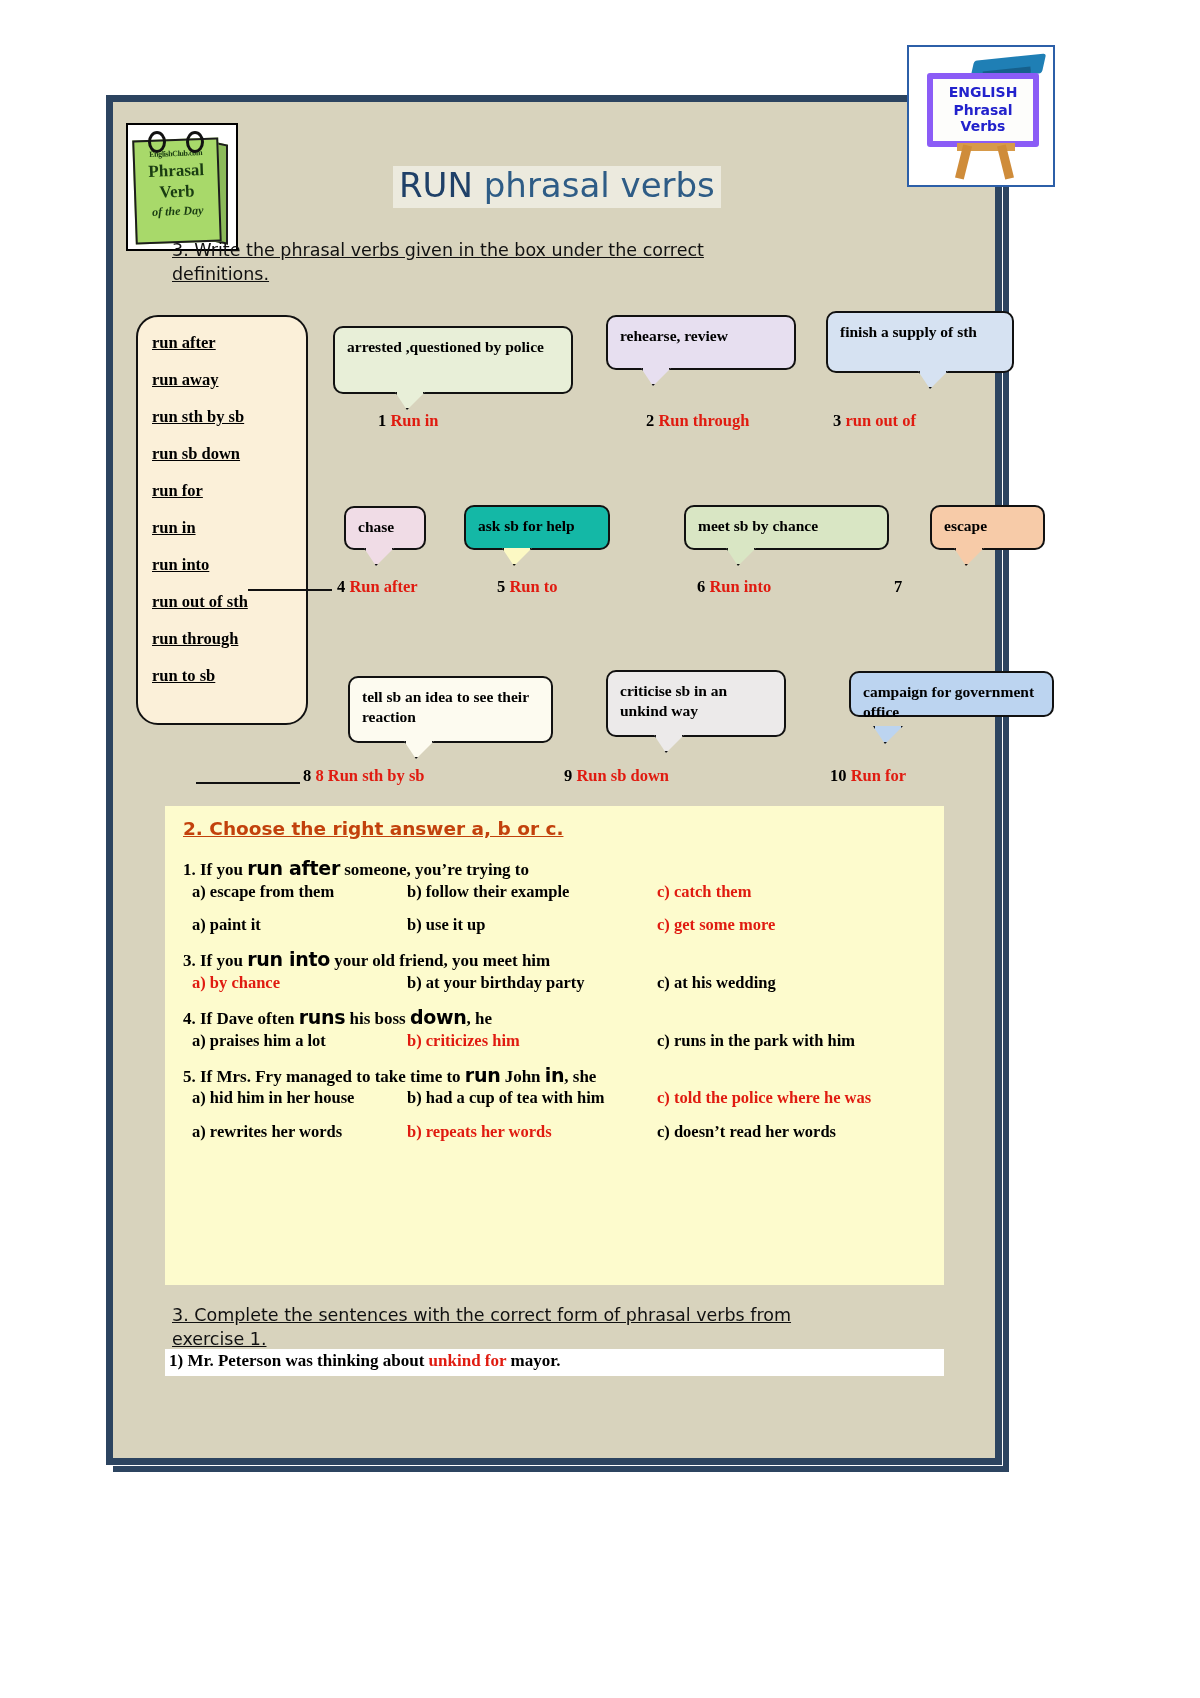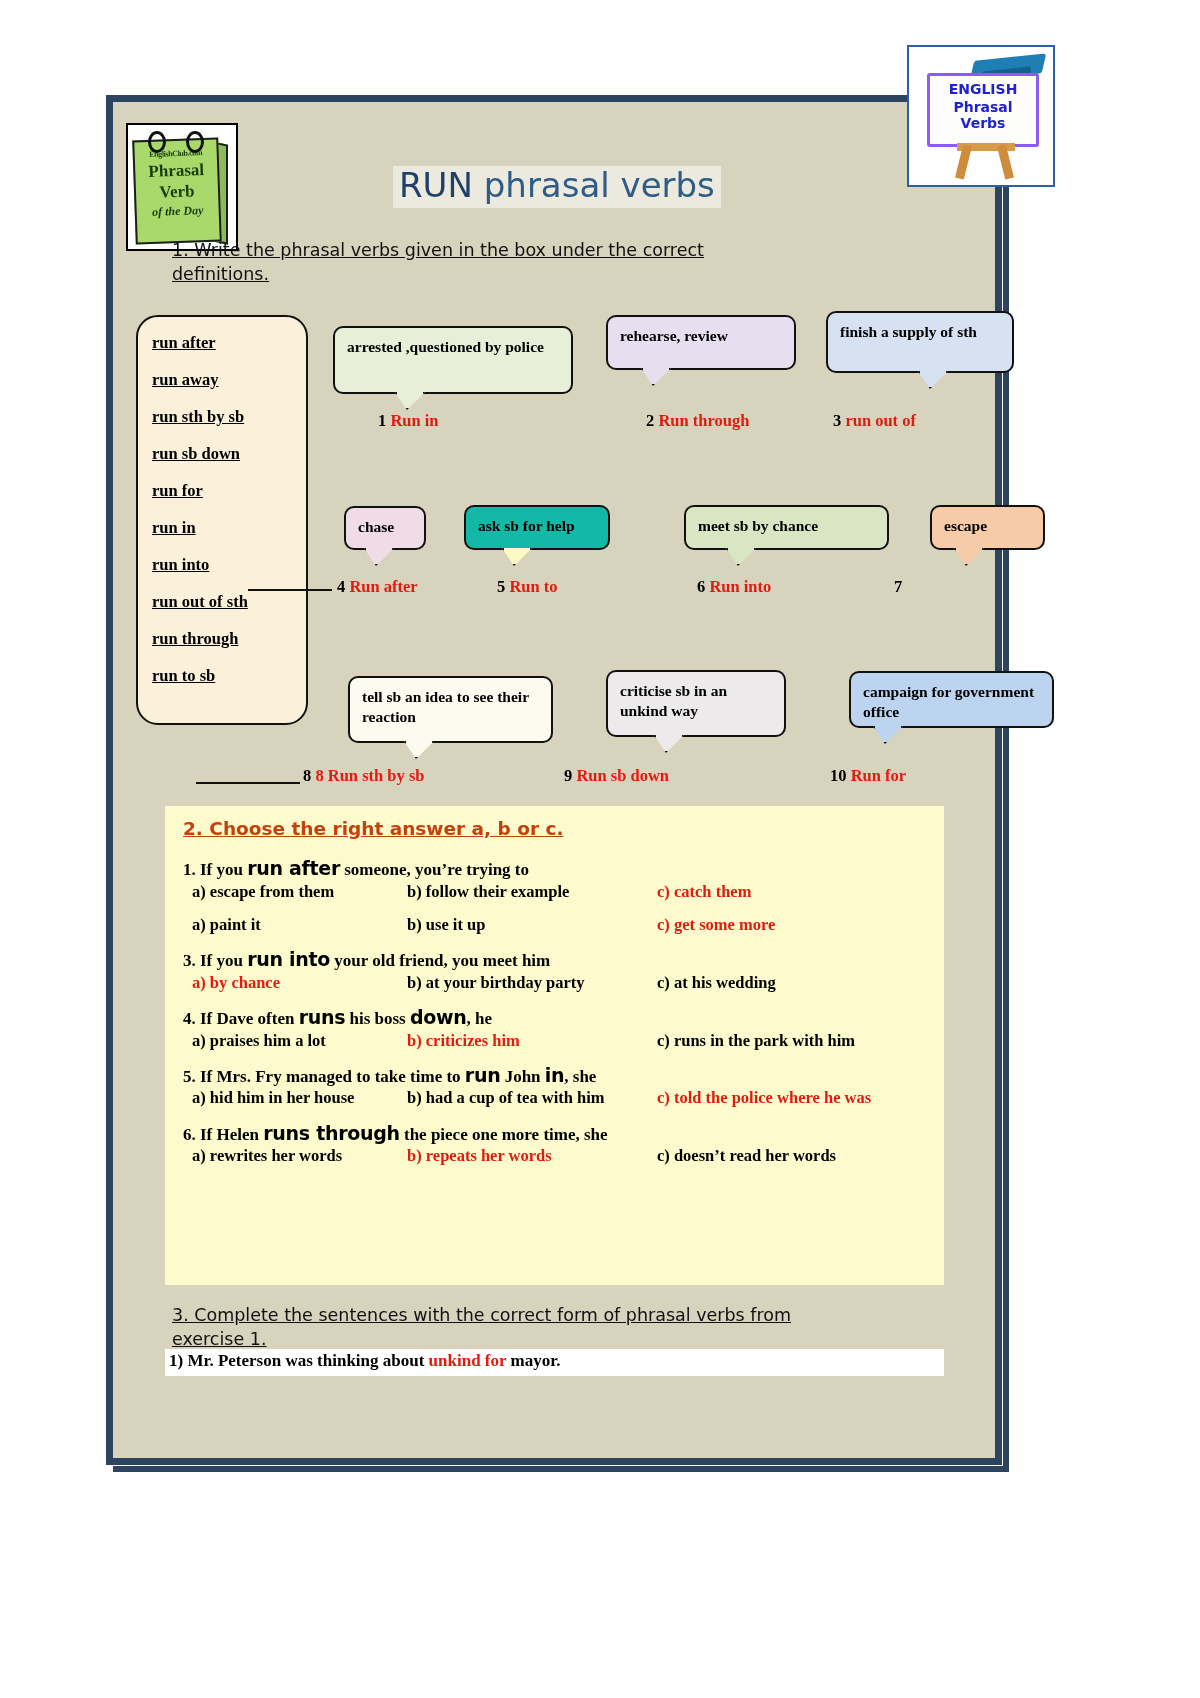--- a/index.html
+++ b/index.html
@@ -70,21 +70,21 @@
     position:absolute;
     left:907px; top:45px;
     width:148px; height:142px;
     background:#ffffff;
     border:2px solid #2c5fa8;
     box-sizing:border-box;
     overflow:hidden;
   }
   #epv-board{
     position:absolute;left:18px;top:26px;width:112px;height:74px;
-    background:#fdfdfb;border:3px solid #8b5cf6;box-sizing:border-box;
+    background:#fdfdfb;border:6px solid #8b5cf6;box-sizing:border-box;
     border-radius:3px;
   }
   #epv-board .t{
     font-family:"DejaVu Sans", sans-serif;
     color:#2222cc;font-weight:bold;text-align:center;
   }
   #epv-board .t1{font-size:14px;margin-top:5px;}
   #epv-board .t2{font-size:14px;margin-top:2px;}
   #epv-cap{
     position:absolute;left:64px;top:10px;width:70px;height:20px;
@@ -274,21 +274,21 @@
     <div class="t t1">ENGLISH</div>
     <div class="t t2">Phrasal Verbs</div>
   </div>
   <div id="epv-bar"></div>
   <div id="epv-legL"></div>
   <div id="epv-legR"></div>
 </div>
 
 <div id="title"><span class="run">RUN</span><span class="pv"> phrasal verbs</span></div>
 
-<div id="instr1"><span>1. Write the phrasal verbs given in the box under the correct </span><br><span>definitions.</span></div>
+<div id="instr1"><span>3. Write the phrasal verbs given in the box under the correct </span><br><span>definitions.</span></div>
 
 <div id="wordbank">
   <div class="row"><span class="w"> run after</span></div>
   <div class="row"><span class="w"> run away</span></div>
   <div class="row"><span class="w"> run sth by sb</span></div>
   <div class="row"><span class="w"> run sb down</span></div>
   <div class="row"><span class="w"> run for</span></div>
   <div class="row"><span class="w"> run in</span></div>
   <div class="row"><span class="w"> run into</span></div>
   <div class="row"><span class="w"> run out of sth</span></div>
@@ -337,21 +337,21 @@
 <div class="ans" style="left:894px;top:577px;"><span class="n">7</span> <span class="v"></span></div>
 
 <div class="bubble" id="b8" style="left: 348px; top: 676px; width: 205px; height: 67px; background: rgb(253, 251, 240);">
   <span>tell sb an idea to see their reaction</span>
   <span class="tail tail-l" style="left: 54px; top: 63px; background: rgb(253, 251, 240);"></span>
 </div>
 <div class="bubble" id="b9" style="left: 606px; top: 670px; width: 180px; height: 67px; background: rgb(236, 234, 234);">
   <span>criticise sb in an unkind way</span>
   <span class="tail tail-l" style="left: 46px; top: 63px; background: rgb(236, 234, 234);"></span>
 </div>
-<div class="bubble" id="b10" style="left: 849px; top: 671px; width: 205px; height: 57px; background: rgb(188, 212, 240);">
+<div class="bubble" id="b10" style="left: 849px; top: 671px; width: 205px; height: 46px; background: rgb(188, 212, 240);">
   <span>campaign for government office</span>
   <span class="tail tail-l" style="left: 22px; top: 53px; background: rgb(188, 212, 240);"></span>
 </div>
 
 <div class="blank" style="left:196px;top:781px;width:104px;"></div>
 <div class="ans" style="left:303px;top:766px;"><span class="n">8</span> <span class="v">8 Run sth by sb</span></div>
 <div class="ans" style="left:564px;top:766px;"><span class="n">9</span> <span class="v">Run sb down</span></div>
 <div class="ans" style="left:830px;top:766px;"><span class="n">10</span> <span class="v">Run for</span></div>
 
 <div id="ex2">
@@ -364,19 +364,18 @@
 
   <p class="q"><span>3. If you </span><span class="pvbold">run into</span><span> your old friend, you meet him</span></p>
   <p class="opts"><span class="o oa correct">a) by chance</span><span class="o ob">b) at your birthday party</span><span class="o">c) at his wedding</span></p>
 
   <p class="q"><span>4. If Dave often </span><span class="pvbold">runs</span><span> his boss </span><span class="pvbold">down</span><span>, he</span></p>
   <p class="opts"><span class="o oa">a) praises him a lot</span><span class="o ob correct">b) criticizes him</span><span class="o">c) runs in the park with him</span></p>
 
   <p class="q"><span>5. If Mrs. Fry managed to take time to </span><span class="pvbold">run</span><span> John </span><span class="pvbold">in</span><span>, she</span></p>
   <p class="opts"><span class="o oa">a) hid him in her house</span><span class="o ob">b) had a cup of tea with him</span><span class="o correct">c) told the police where he was</span></p>
 
-  <p class="q"><span>6. If Helen </span><span class="pvbold">runs through</span><span> the piece one more time, she</span></p>
   <p class="opts"><span class="o oa">a) rewrites her words</span><span class="o ob correct">b) repeats her words</span><span class="o">c) doesn’t read her words</span></p>
 </div>
 
 <div id="instr3"><span>3. Complete the sentences with the correct form of phrasal verbs from </span><br><span>exercise 1. </span></div>
 
 <div id="ex3line"><span>1) Mr. Peterson was thinking about </span><span class="red">unkind for</span><span> mayor.</span></div>
 
 </body></html>

